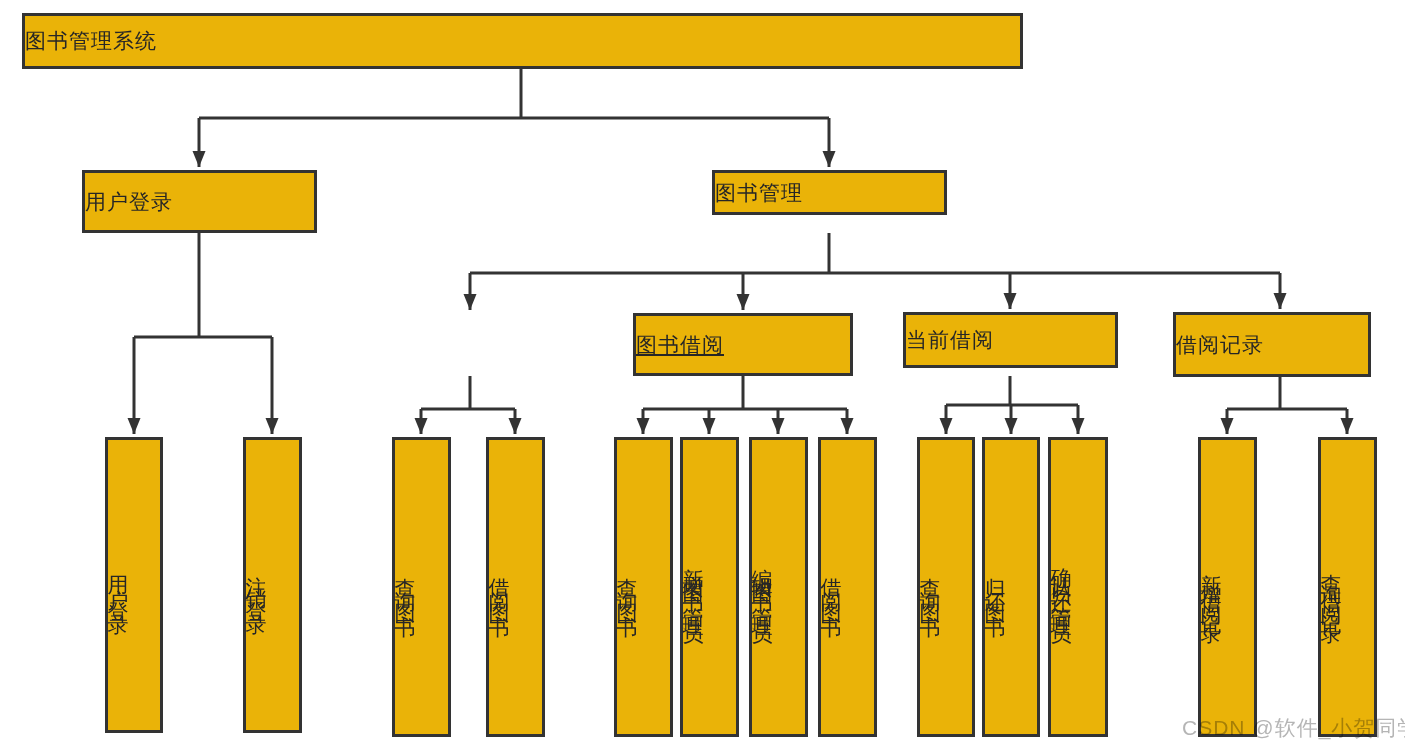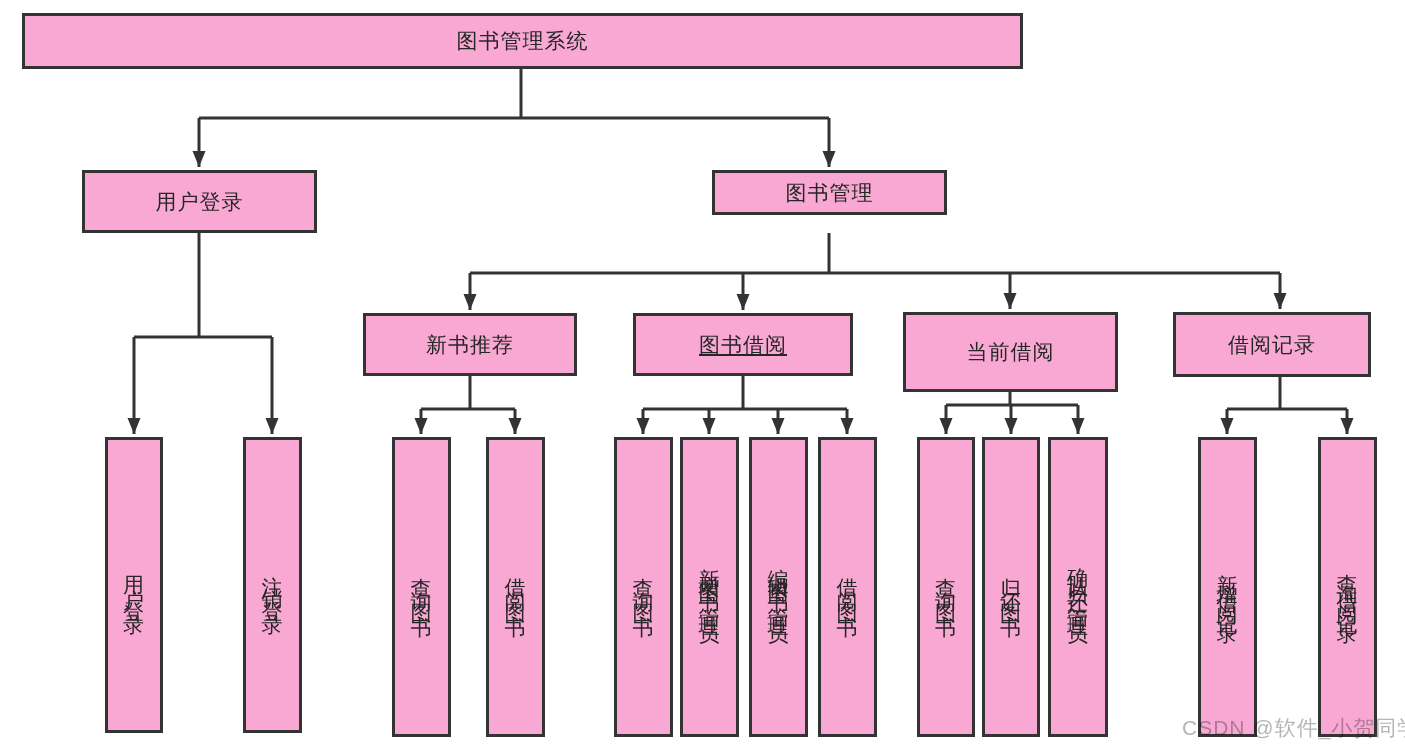--- a/index.html
+++ b/index.html
@@ -2,42 +2,42 @@
 <html><head>
 <meta charset="utf-8">
 <style>
   html,body{margin:0;padding:0;background:#ffffff;}
   body{font-family:"Liberation Sans","DejaVu Sans",sans-serif;}
   #stage{
     position:relative;width:1405px;height:747px;background:#ffffff;overflow:hidden;
   }
   #connectors{position:absolute;left:0;top:0;width:1405px;height:747px;z-index:1;}
   .node{
-    position:absolute;box-sizing:border-box;background:#f9a8d4;
+    position:absolute;box-sizing:border-box;background:#eab308;
     border:3px solid #333333;color:#262626;z-index:2;
-    display:flex;align-items:center;justify-content:center;
+    display:flex;align-items:center;justify-content:flex-start;
     font-size:21px;letter-spacing:1px;
   }
   .leaf{
     font-size:21px;
   }
   .leaf .vtext{
     writing-mode:vertical-rl;text-orientation:mixed;
     white-space:nowrap;line-height:1;
   }
   .len4 .vtext{letter-spacing:13px;}
   .len6 .vtext{letter-spacing:10px;}
   .len9 .vtext{letter-spacing:8px;}
   
   #n-root   {left:22px;  top:13px;  width:1001px;height:56px;}
   #n-login  {left:82px;  top:170px; width:235px; height:63px;}
   #n-mgmt   {left:712px; top:170px; width:235px; height:45px;}
   #n-rec    {left:363px; top:313px; width:214px; height:63px;}
   #n-bb     {left:633px; top:313px; width:220px; height:63px;text-decoration:underline;}
-  #n-cb     {left:903px; top:312px; width:215px; height:80px;}
+  #n-cb     {left:903px; top:312px; width:215px; height:56px;}
   #n-br     {left:1173px;top:312px; width:198px; height:65px;}
   
   #l-user   {left:105px; top:437px; width:58px; height:296px;}
   #l-logout {left:243px; top:437px; width:59px; height:296px;}
   #l-rec-q  {left:392px; top:437px; width:59px; height:300px;}
   #l-rec-b  {left:486px; top:437px; width:59px; height:300px;}
   #l-bb-q   {left:614px; top:437px; width:59px; height:300px;}
   #l-bb-a   {left:680px; top:437px; width:59px; height:300px;}
   #l-bb-e   {left:749px; top:437px; width:59px; height:300px;}
   #l-bb-b   {left:818px; top:437px; width:59px; height:300px;}
@@ -111,23 +111,20 @@
     <span>图书管理系统</span>
   </div>
 
   <div class="node" id="n-login">
     <span>用户登录</span>
   </div>
   <div class="node" id="n-mgmt">
     <span>图书管理</span>
   </div>
 
-  <div class="node" id="n-rec">
-    <span>新书推荐</span>
-  </div>
   <div class="node" id="n-bb">
     <span>图书借阅</span>
   </div>
   <div class="node" id="n-cb">
     <span>当前借阅</span>
   </div>
   <div class="node" id="n-br">
     <span>借阅记录</span>
   </div>
 

